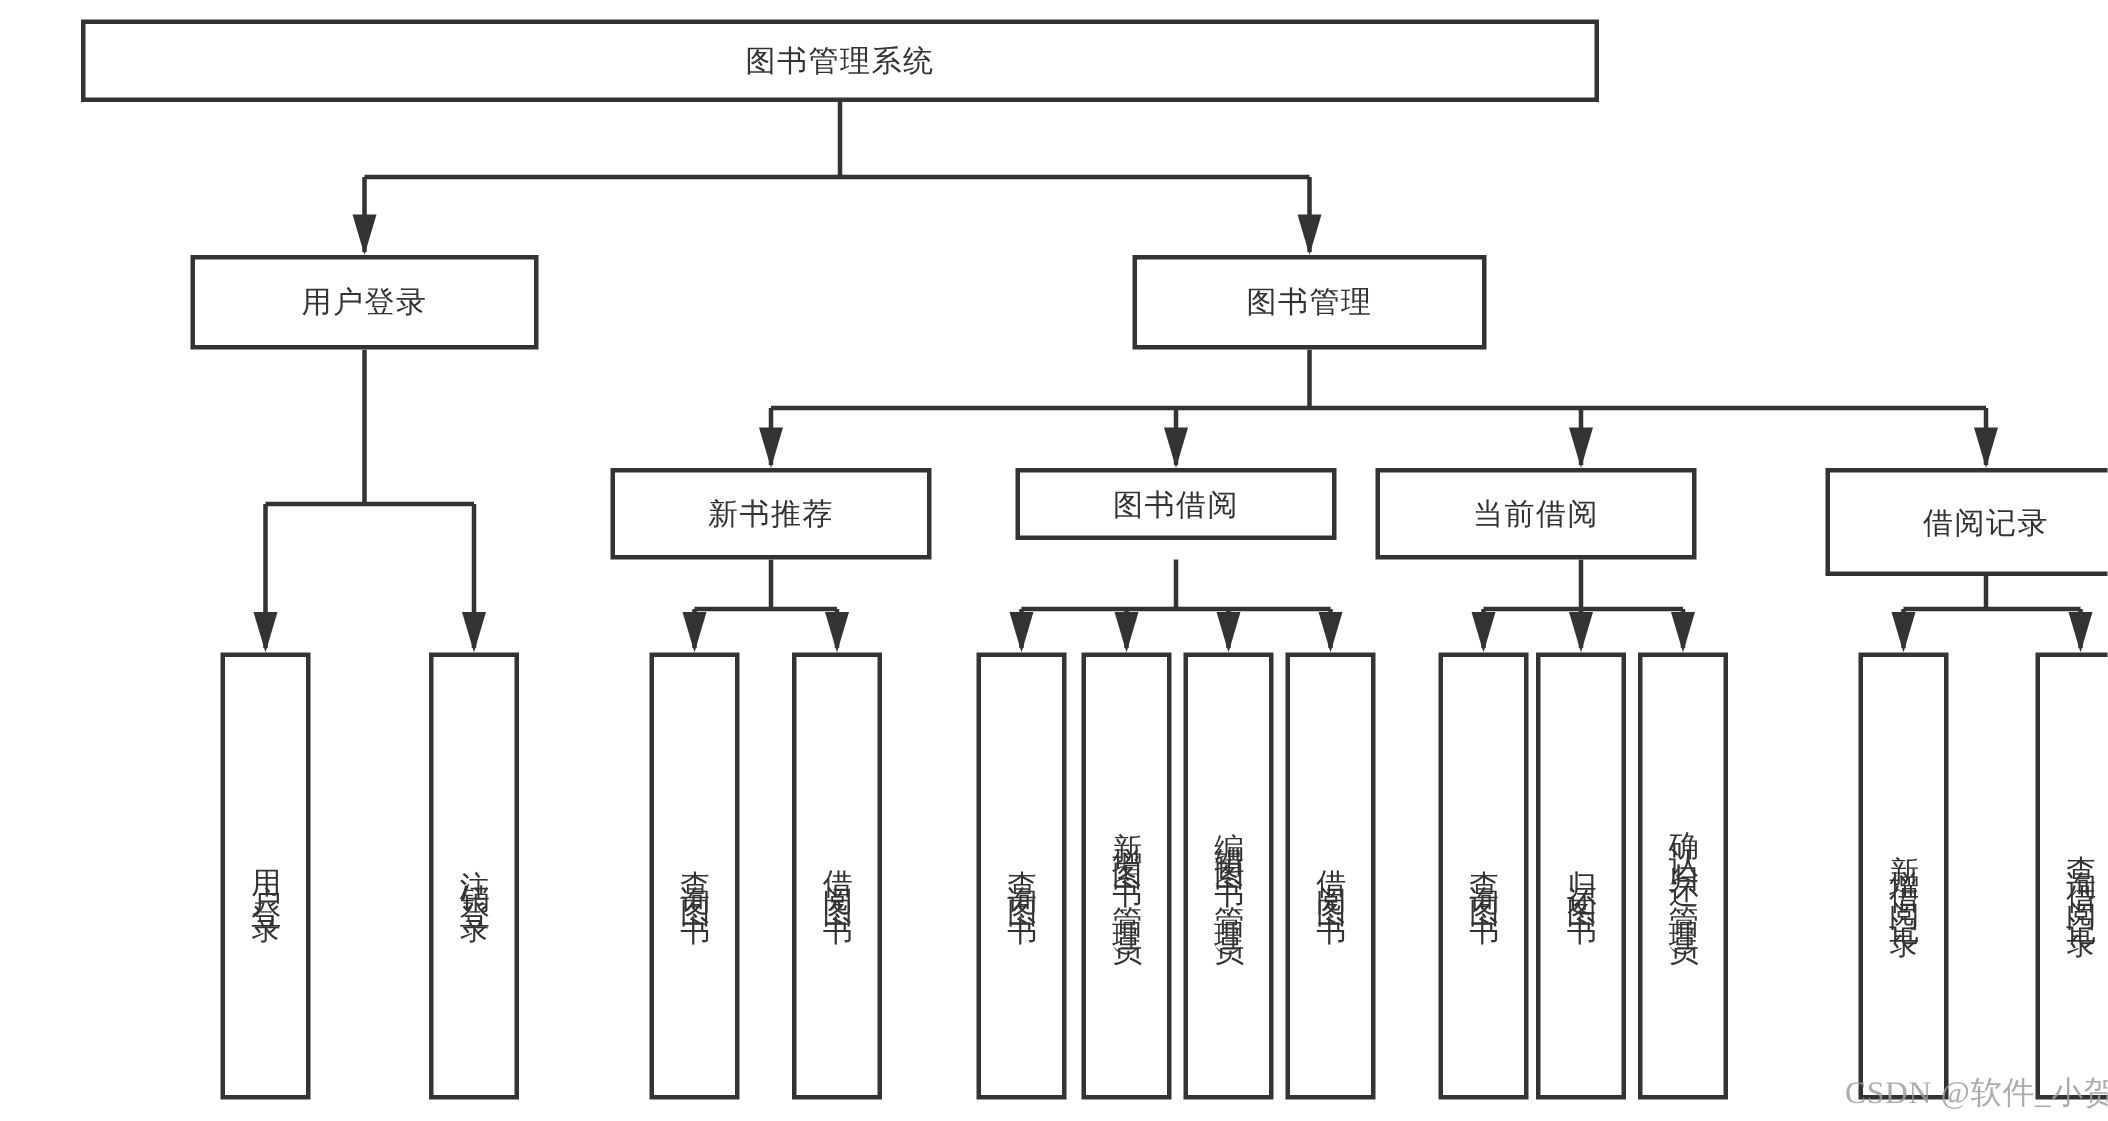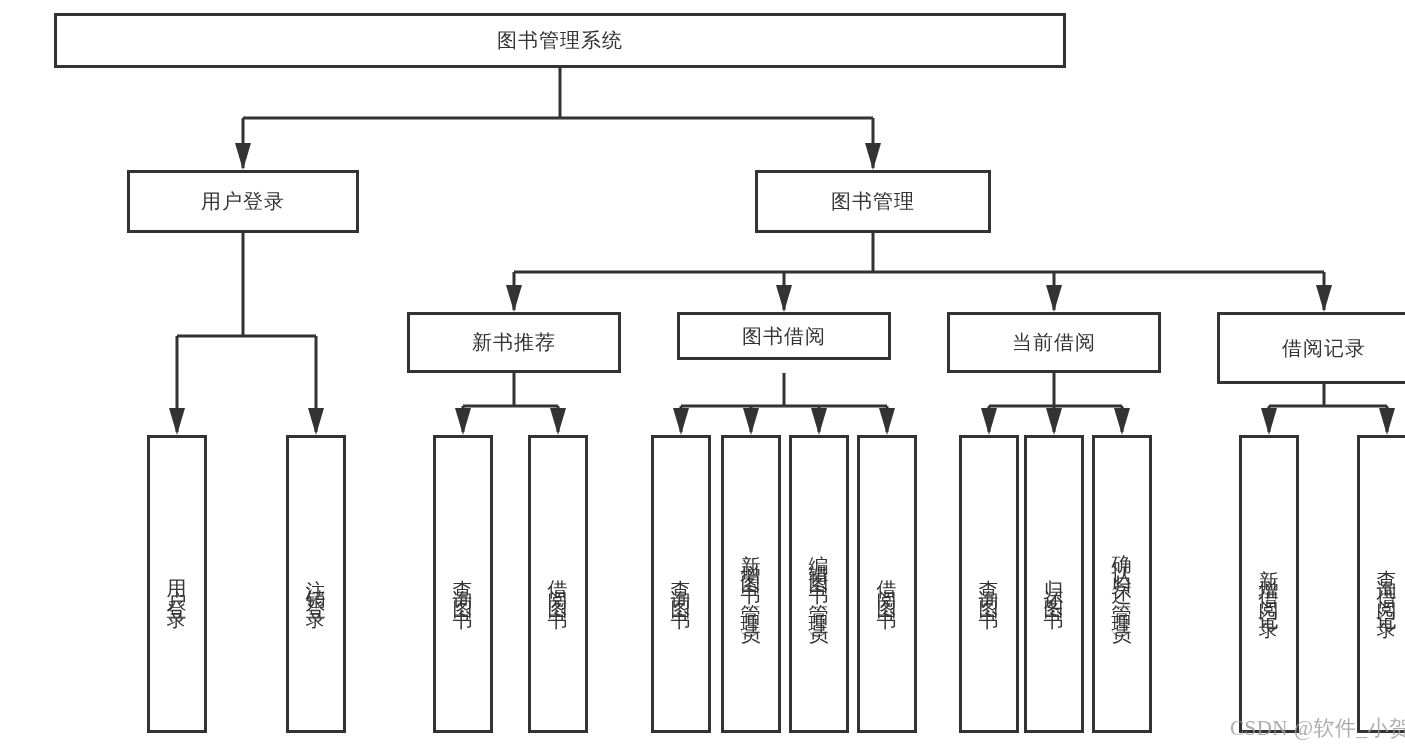--- a/index.html
+++ b/index.html
@@ -110,21 +110,21 @@
     </g>
   </svg>
 
   <div class="box hbox" style="left:10px; top:13px; width:1012px; height:55px">图书管理系统</div>
 
   <div class="box hbox" style="left:83px; top:170px; width:232px; height:63px">用户登录</div>
   <div class="box hbox" style="left:363px; top:312px; width:214px; height:61px">新书推荐</div>
 
   <div class="box hbox" style="left:711px; top:170px; width:236px; height:63px">图书管理</div>
   <div class="box hbox" style="left:633px; top:312px; width:214px; height:48px">图书借阅</div>
-  <div class="box hbox" style="left:903px; top:312px; width:214px; height:61px">当前借阅</div>
+  <div class="box hbox" style="left:873px; top:312px; width:214px; height:61px">当前借阅</div>
   <div class="box hbox" style="left:1173px; top:312px; width:214px; height:72px">借阅记录</div>
 
   <div class="box vbox" style="left:103px">
     <span class="vlabel">用户登录</span>
   </div>
   <div class="box vbox" style="left:242px">
     <span class="vlabel">注销登录</span>
   </div>
 
   <div class="box vbox" style="left:389px">

